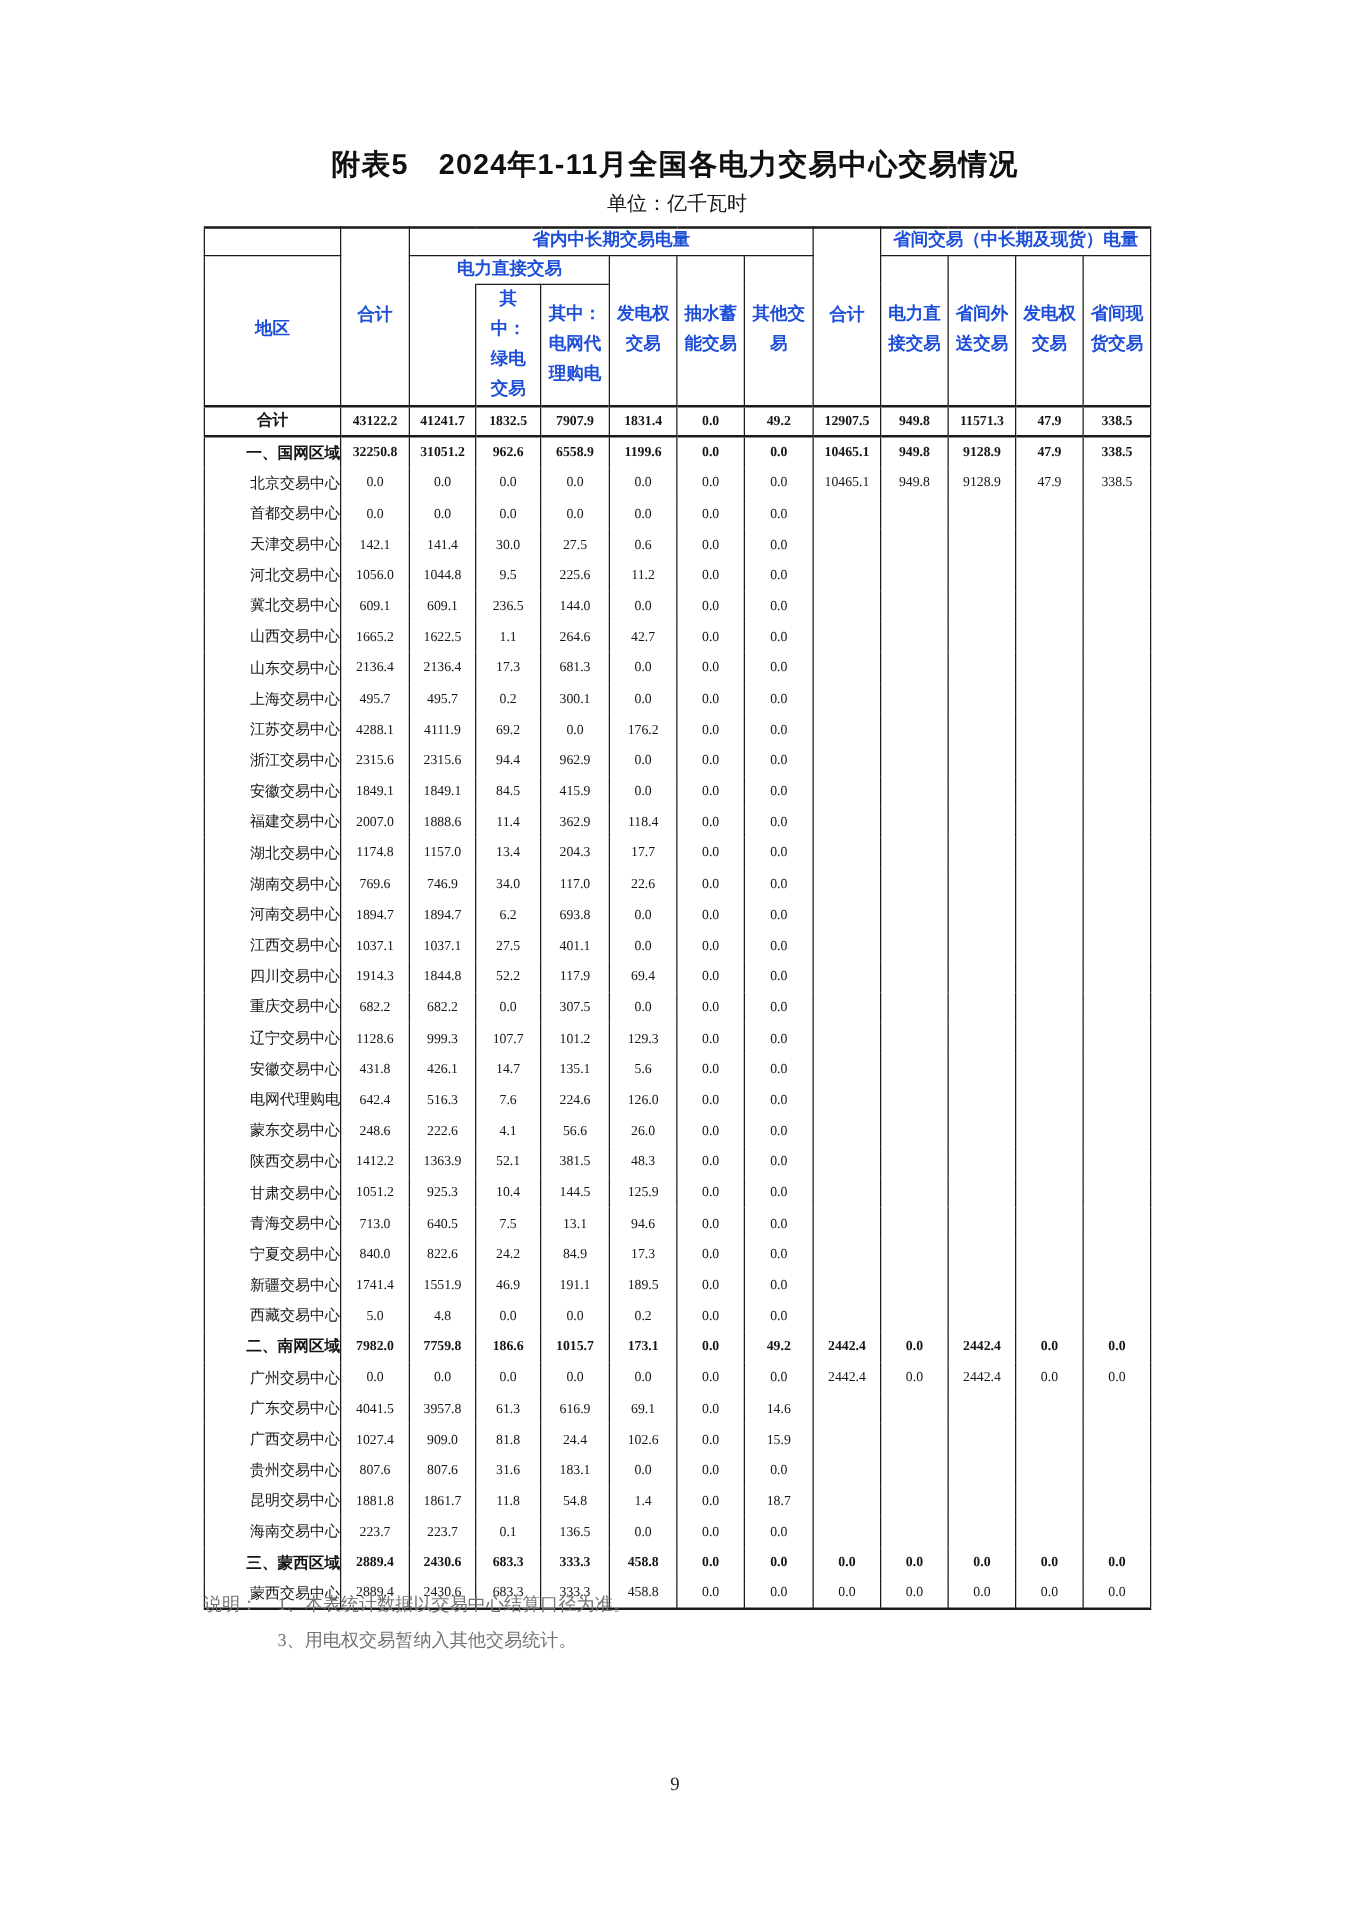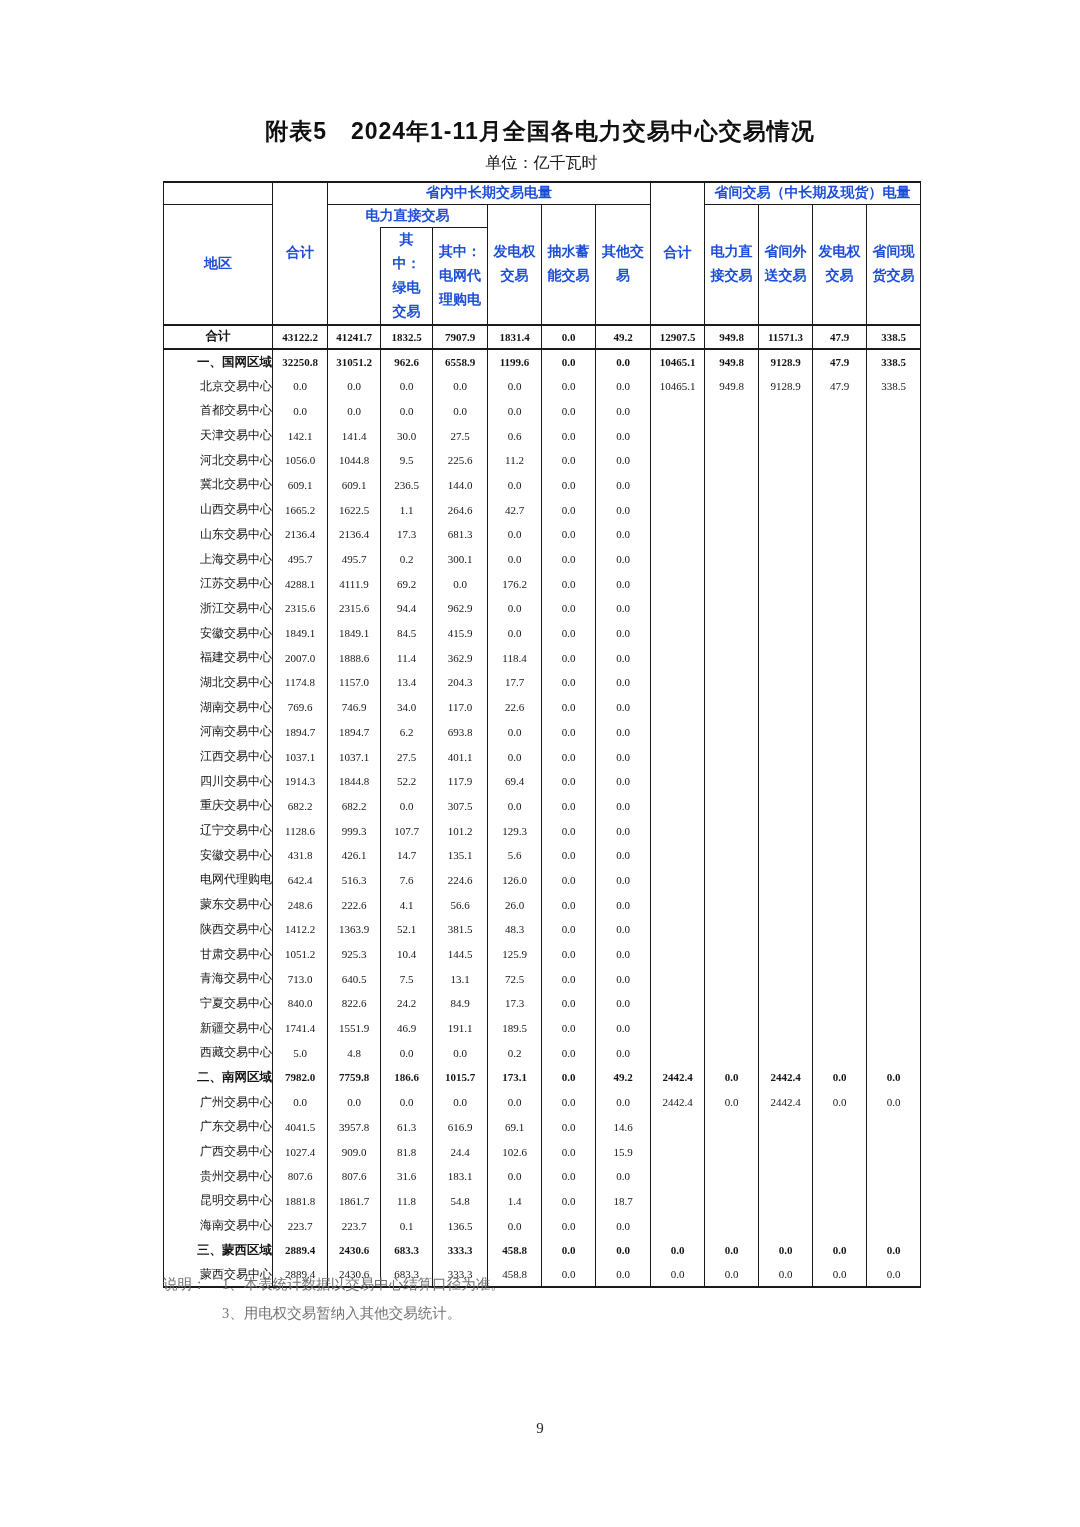--- a/index.html
+++ b/index.html
@@ -496,21 +496,21 @@
           <td class="num"></td>
           <td class="num"></td>
           <td class="num"></td>
         </tr>
         <tr class="center">
           <td class="region-name">青海交易中心</td>
           <td class="num">713.0</td>
           <td class="num">640.5</td>
           <td class="num">7.5</td>
           <td class="num">13.1</td>
-          <td class="num">72.5</td>
+          <td class="num">94.6</td>
           <td class="num">0.0</td>
           <td class="num">0.0</td>
           <td class="num"></td>
           <td class="num"></td>
           <td class="num"></td>
           <td class="num"></td>
           <td class="num"></td>
         </tr>
         <tr class="center">
           <td class="region-name">宁夏交易中心</td>

